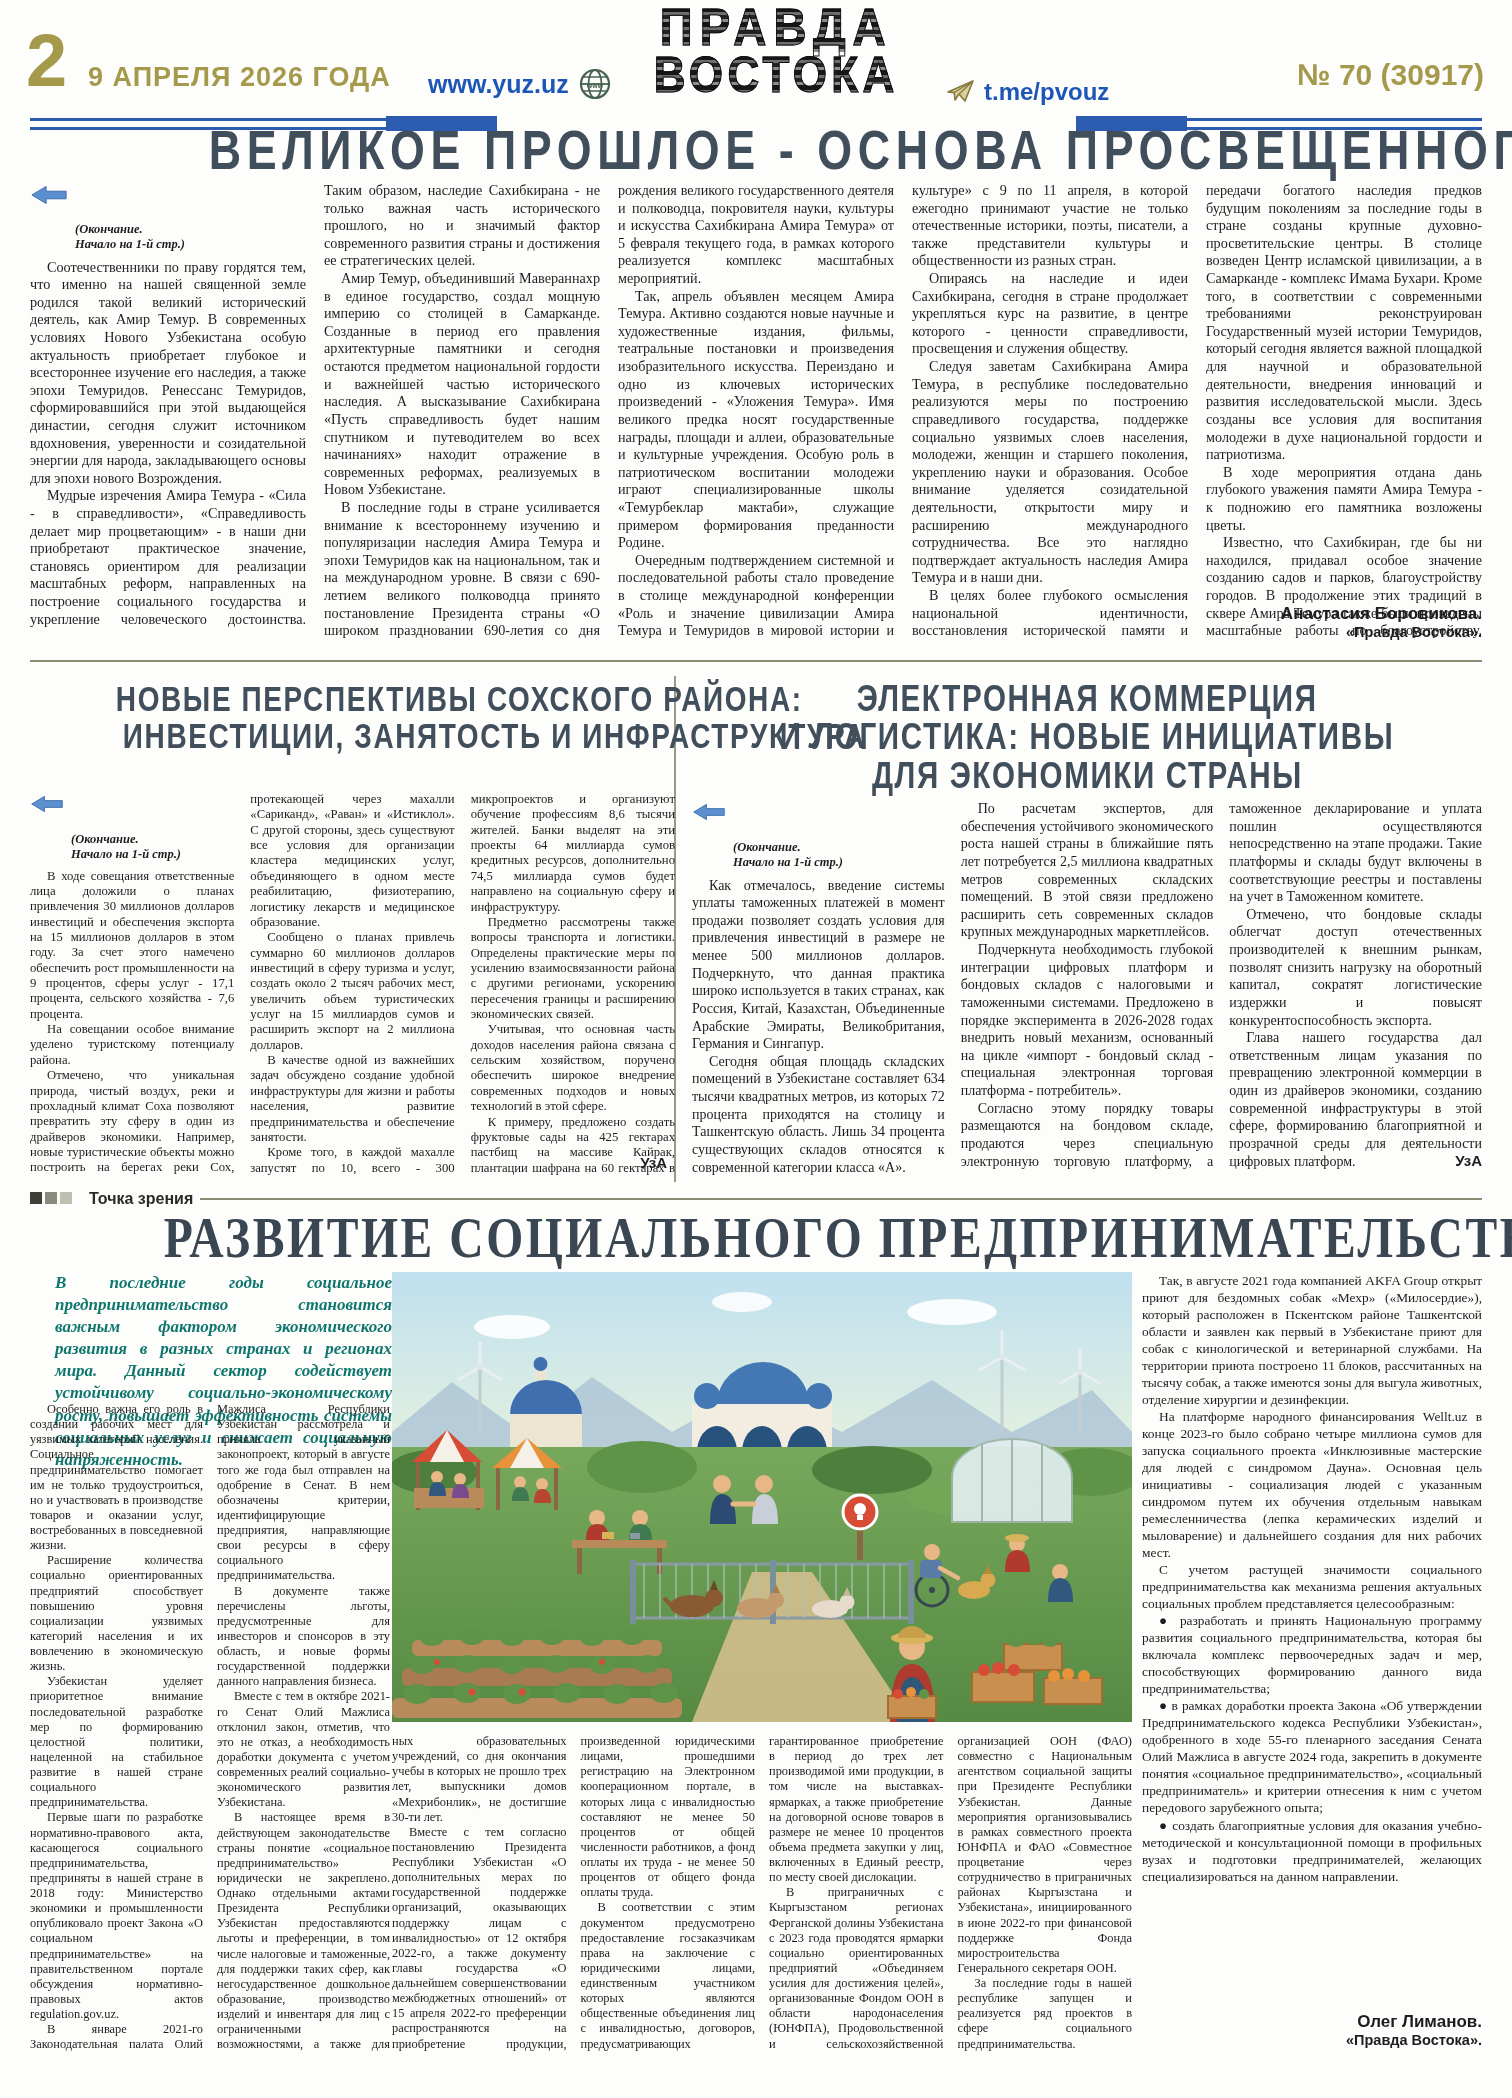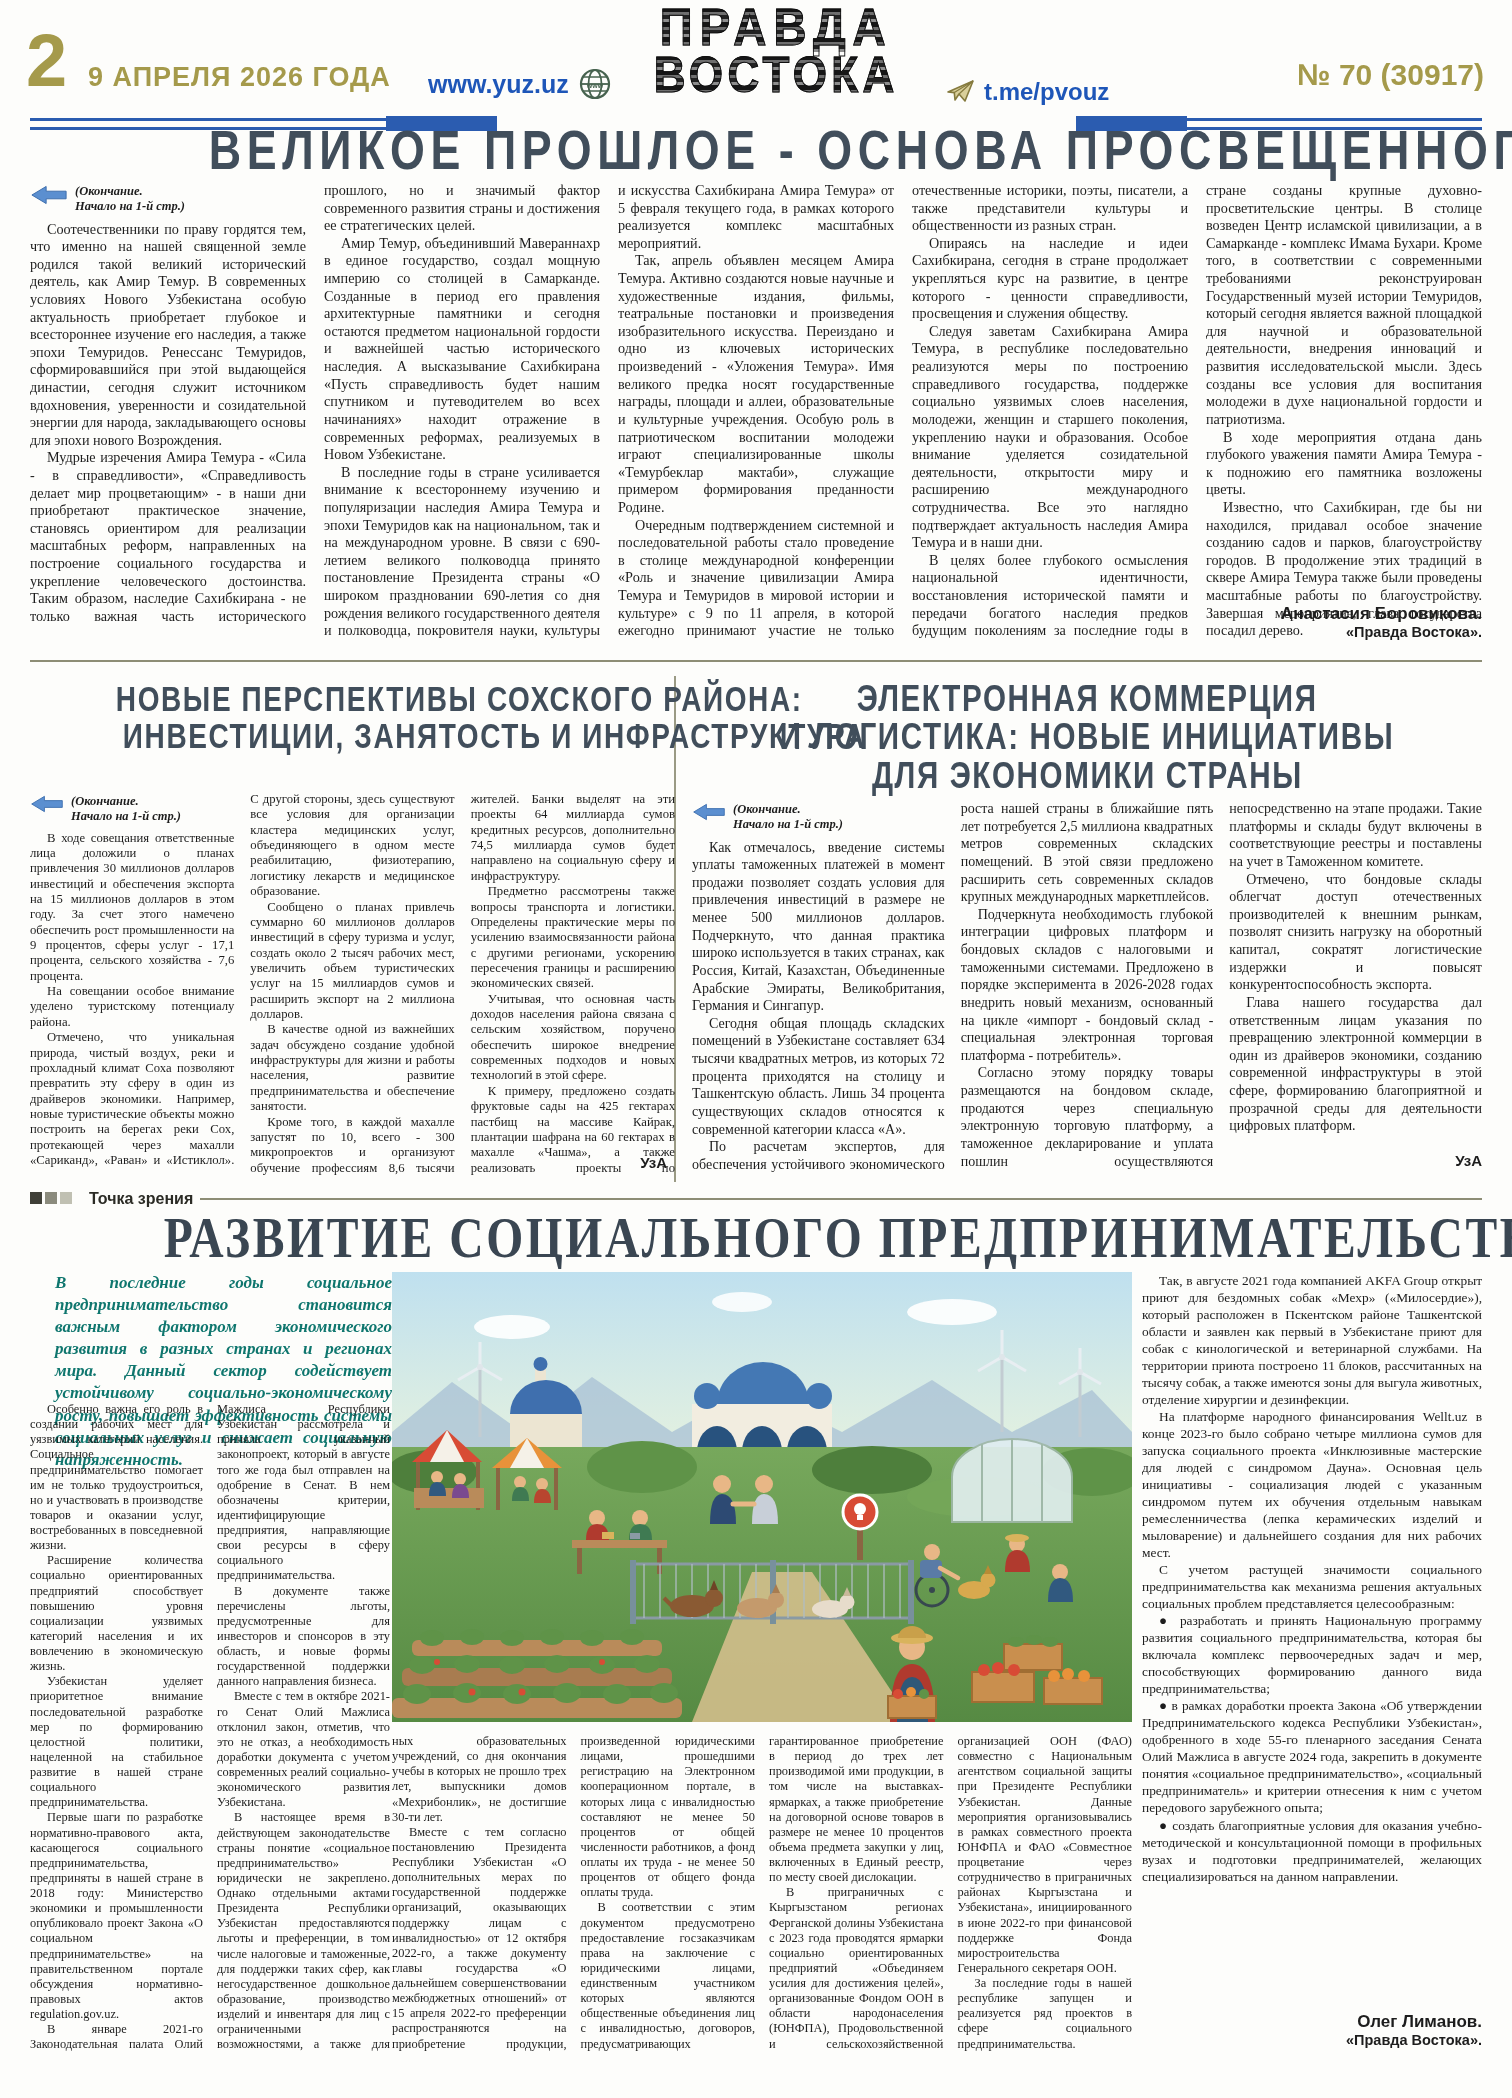--- a/index.html
+++ b/index.html
@@ -47,21 +47,21 @@
   .left-cols{left:30px;top:1402px;width:360px;height:660px;column-count:2;column-gap:14px;
            font-size:12.4px;line-height:1.22;}
   .bottom-cols{left:392px;top:1734px;width:740px;height:330px;column-count:4;column-gap:14px;
            font-size:12.4px;line-height:1.22;}
   .right-col{left:1142px;top:1272px;width:340px;height:732px;column-count:1;
            font-size:13.4px;line-height:1.27;}
   .bottom-cols p:first-child{text-indent:0;}
   
   .notice{display:flex;gap:7px;align-items:flex-start;margin:2px 0 7px 0;break-inside:avoid;}
   .notice .txt{font-style:italic;font-weight:bold;font-size:12.5px;line-height:1.18;
-               white-space:pre-line;text-indent:0;text-align:left;}
+               white-space:pre-line;text-indent:0;text-align:left;margin-top:38px;}
   
   .byline{text-align:right;font-weight:bold;font-family:"Liberation Sans",sans-serif;}
   .byline .nm{font-size:17px;}
   .byline .src{font-size:14.5px;padding-left:9px;}
   .credit{font-weight:bold;font-size:15px;text-align:right;font-family:"Liberation Sans",sans-serif;}
   
   .hdiv{background:#8d8d75;height:2px;}
   .vdiv{background:#9a9a84;width:2px;}
   
   .kick-sq{width:12px;height:12px;display:inline-block;margin-right:3px;}

